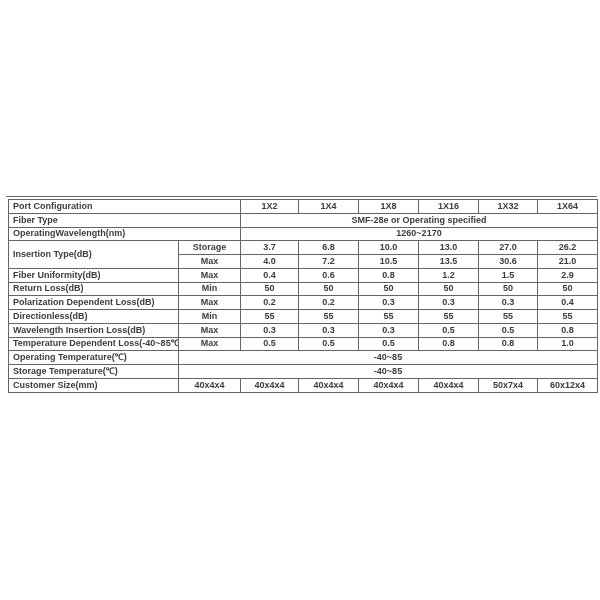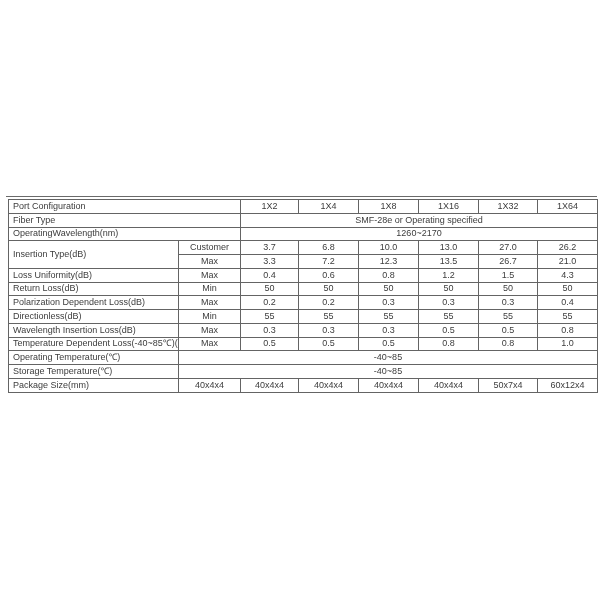--- a/index.html
+++ b/index.html
@@ -27,20 +27,21 @@
   }
   table.spec-table {
     position: absolute;
     left: 8px;
     top: 199px;
     width: 589px;
     border-collapse: collapse;
     table-layout: fixed;
     font-size: 9px;
     color: #3c3c3c;
+    font-weight: bold;
   }
   table.spec-table td {
     border: 1px solid #646464;
     height: 12.75px;
     padding: 0;
     line-height: 1;
     vertical-align: middle;
     white-space: nowrap;
     overflow: hidden;
   }
@@ -87,48 +88,48 @@
       <td colspan="6" class="val">SMF-28e or Operating specified</td>
     </tr>
 
     <tr>
       <td colspan="2" class="lbl">OperatingWavelength(nm)</td>
       <td colspan="6" class="val">1260~2170</td>
     </tr>
 
     <tr>
       <td rowspan="2" class="lbl">Insertion Type(dB)</td>
-      <td class="val">Customer</td>
+      <td class="val">Storage</td>
       <td class="val">3.7</td>
       <td class="val">6.8</td>
       <td class="val">10.0</td>
       <td class="val">13.0</td>
       <td class="val">27.0</td>
       <td class="val">26.2</td>
     </tr>
 
     <tr>
       <td class="val">Max</td>
-      <td class="val">3.3</td>
+      <td class="val">4.0</td>
       <td class="val">7.2</td>
-      <td class="val">12.3</td>
+      <td class="val">10.5</td>
       <td class="val">13.5</td>
-      <td class="val">26.7</td>
+      <td class="val">30.6</td>
       <td class="val">21.0</td>
     </tr>
 
     <tr>
-      <td class="lbl">Loss Uniformity(dB)</td>
+      <td class="lbl">Fiber Uniformity(dB)</td>
       <td class="val">Max</td>
       <td class="val">0.4</td>
       <td class="val">0.6</td>
       <td class="val">0.8</td>
       <td class="val">1.2</td>
       <td class="val">1.5</td>
-      <td class="val">4.3</td>
+      <td class="val">2.9</td>
     </tr>
 
     <tr>
       <td class="lbl">Return Loss(dB)</td>
       <td class="val">Min</td>
       <td class="val">50</td>
       <td class="val">50</td>
       <td class="val">50</td>
       <td class="val">50</td>
       <td class="val">50</td>
@@ -183,21 +184,21 @@
       <td class="lbl">Operating Temperature(℃)</td>
       <td colspan="7" class="val">-40~85</td>
     </tr>
 
     <tr>
       <td class="lbl">Storage Temperature(℃)</td>
       <td colspan="7" class="val">-40~85</td>
     </tr>
 
     <tr>
-      <td class="lbl">Package Size(mm)</td>
+      <td class="lbl">Customer Size(mm)</td>
       <td class="val">40x4x4</td>
       <td class="val">40x4x4</td>
       <td class="val">40x4x4</td>
       <td class="val">40x4x4</td>
       <td class="val">40x4x4</td>
       <td class="val">50x7x4</td>
       <td class="val">60x12x4</td>
     </tr>
 
   </tbody>

